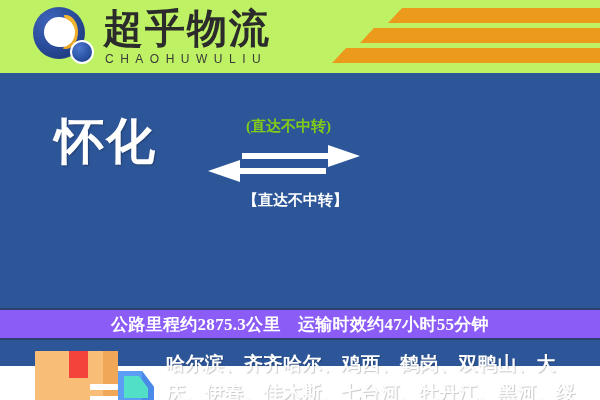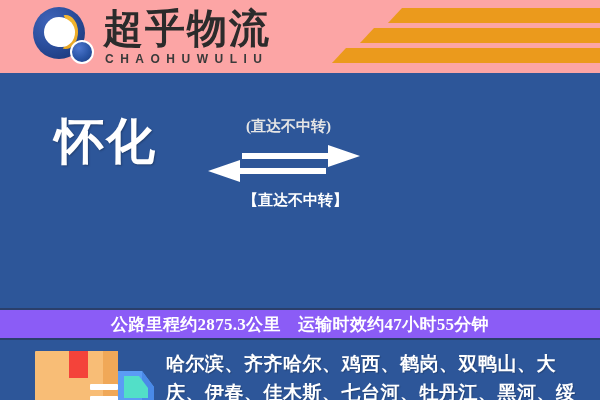--- a/index.html
+++ b/index.html
@@ -5,21 +5,21 @@
   * { margin:0; padding:0; box-sizing:border-box; }
   html,body { width:600px; height:400px; }
   body {
     font-family:"Liberation Sans","DejaVu Sans",sans-serif;
     background:#ffffff;
     overflow:hidden;
   }
   .banner { position:relative; width:600px; height:400px; background:#ffffff; }
 
   
-  .header { position:absolute; left:0; top:0; width:600px; height:73px; background:#fca5a5; }
+  .header { position:absolute; left:0; top:0; width:600px; height:73px; background:#bef264; }
 
   .logo-mark { position:absolute; left:33px; top:7px; width:62px; height:58px; }
   .logo-ring {
     position:absolute; left:0; top:0; width:52px; height:52px; border-radius:50%;
     background:radial-gradient(circle at 32% 28%, #3f63b8 0%, #2b4f9e 45%, #17306e 100%);
   }
   .logo-hole {
     position:absolute; left:11px; top:10px; width:30px; height:30px; border-radius:50%;
     background:#ffffff;
   }
@@ -40,53 +40,53 @@
   }
 
   .logo-cn {
     position:absolute; left:103px; top:8px;
     font-family:"Liberation Serif","DejaVu Serif",serif;
     font-size:40px; font-weight:bold; color:#2b2b2b; letter-spacing:2px;
     line-height:42px; white-space:nowrap;
   }
   .logo-en {
     position:absolute; left:105px; top:52px;
-    font-size:12px; font-weight:bold; color:#3a3a3a; letter-spacing:6.5px;
+    font-size:12px; font-weight:normal; color:#3a3a3a; letter-spacing:6.5px;
     white-space:nowrap;
   }
 
   .stripes { position:absolute; left:330px; top:6px; width:270px; height:62px; overflow:hidden; }
   .stripe {
     position:absolute; height:15px; right:0;
     background:#eb9a1c;
     box-shadow:0 1px 0 rgba(0,0,0,0.06);
   }
   .stripe.s1 { top:2px;  left:58px; clip-path:polygon(14px 0, 100% 0, 100% 100%, 0 100%); }
   .stripe.s2 { top:22px; left:30px; clip-path:polygon(14px 0, 100% 0, 100% 100%, 0 100%); }
   .stripe.s3 { top:42px; left:2px;  clip-path:polygon(14px 0, 100% 0, 100% 100%, 0 100%); }
 
   
-  .body-blue { position:absolute; left:0; top:73px; width:600px; height:327px; background:#2d5699; }
+  .body-blue { position:absolute; left:0; top:73px; width:600px; height:293px; background:#2d5699; }
 
   .route { position:absolute; left:0; top:0; width:600px; height:162px; }
 
   .city {
     position:absolute; top:36px;
     font-family:"Liberation Serif","DejaVu Serif",serif;
     font-size:49px; font-weight:bold; color:#ffffff;
     letter-spacing:2px; white-space:nowrap;
     text-shadow:1px 1px 2px rgba(0,0,0,0.28);
   }
   .city.origin { left:55px; }
   .city.dest   { left:360px; }
 
   .note-top {
     position:absolute; left:246px; top:44px;
     font-family:"Liberation Serif","DejaVu Serif",serif;
-    font-size:15px; font-weight:bold; color:#e5e5e5; white-space:nowrap;
+    font-size:15px; font-weight:bold; color:#84cc16; white-space:nowrap;
   }
   .note-bottom {
     position:absolute; left:243px; top:118px;
     font-family:"Liberation Serif","DejaVu Serif",serif;
     font-size:15px; font-weight:bold; color:#ffffff; white-space:nowrap;
   }
 
   .arrows { position:absolute; left:208px; top:72px; width:152px; height:40px; }
   .arrow {
     position:absolute;

